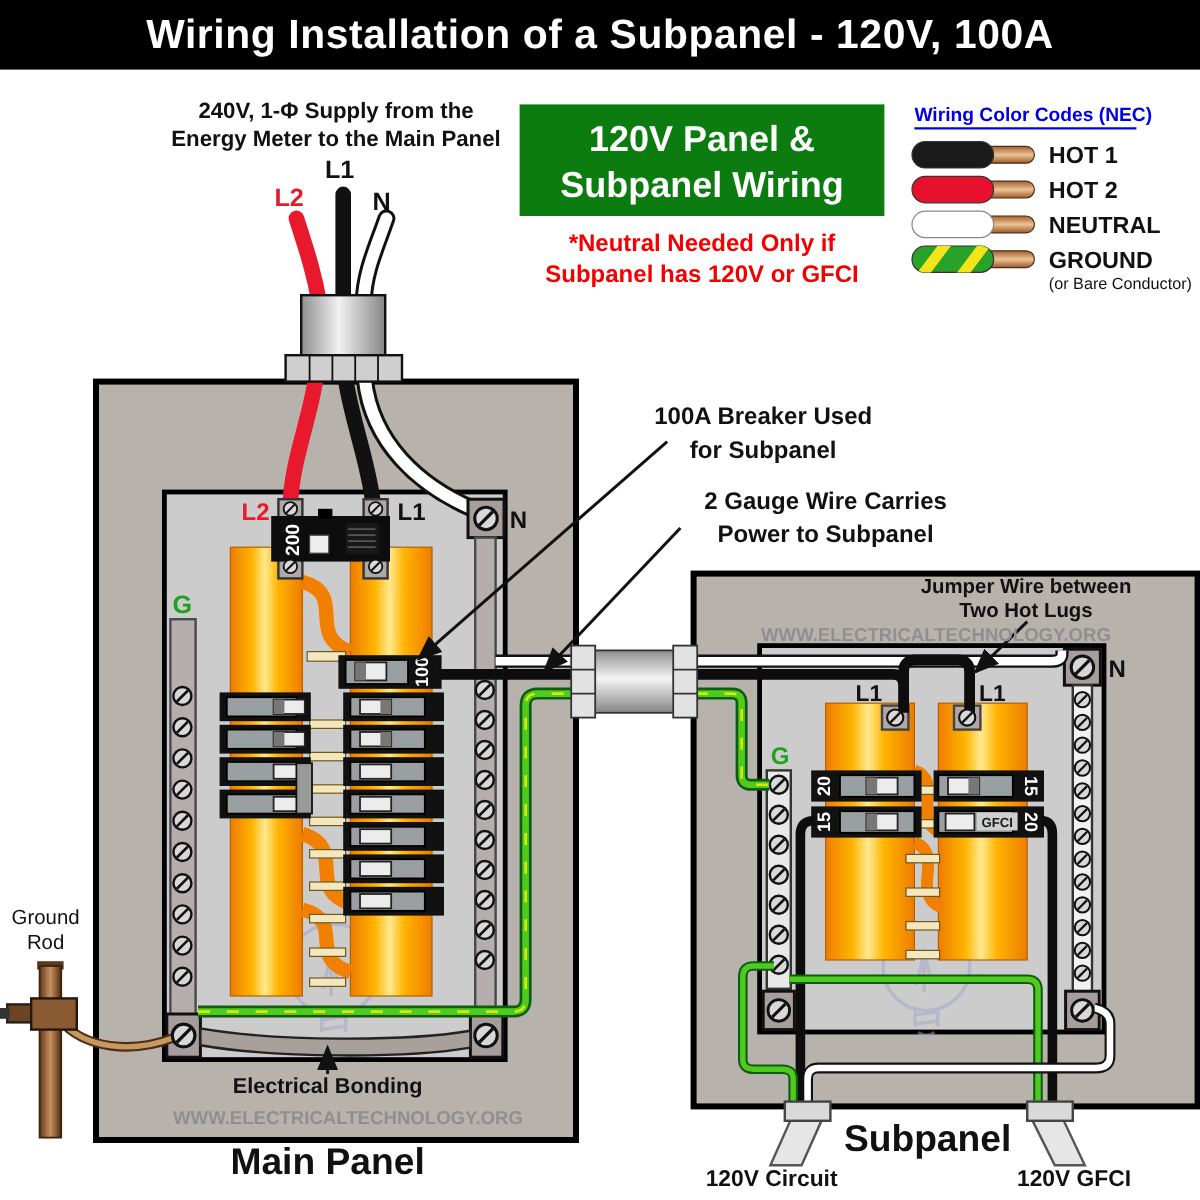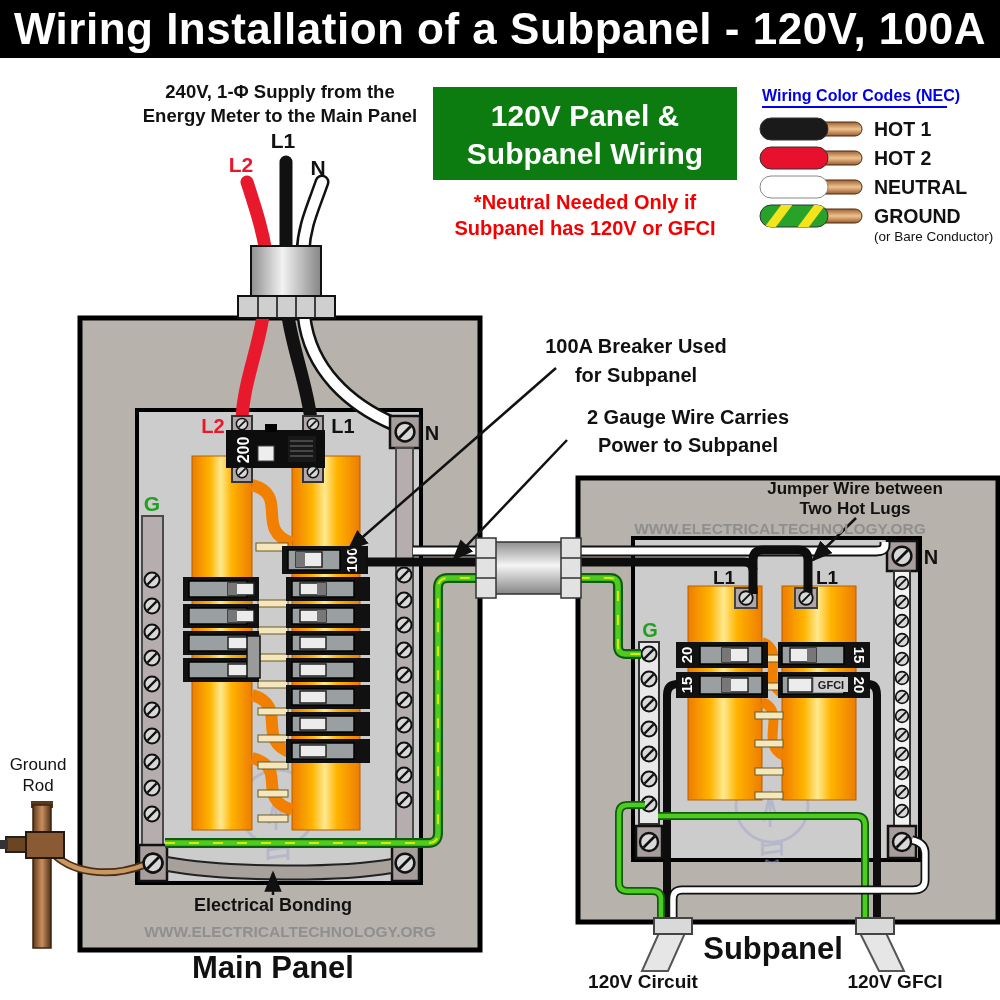--- a/index.html
+++ b/index.html
@@ -1,20 +1,20 @@
 <!DOCTYPE html>
 <html><head>
 <meta charset="utf-8">
 <style>
   html,body{margin:0;padding:0;background:#fff;}
   .stage{position:relative;width:1000px;height:1000px;background:#fff;
          font-family:"Liberation Sans",sans-serif;overflow:hidden;}
   .banner{position:absolute;left:0;top:0;width:1000px;height:58px;background:#000;
           display:flex;align-items:center;justify-content:center;}
-  .banner span{color:#fff;font-size:44px;font-weight:bold;letter-spacing:.5px;}
+  .banner span{color:#fff;font-size:34px;font-weight:bold;letter-spacing:.5px;}
   svg.diagram{position:absolute;left:0;top:0;}
   svg text{font-family:"Liberation Sans",sans-serif;}
 </style>
 </head>
 <body>
 
 <div class="stage">
 
   <div class="banner">
     <span>Wiring Installation of a Subpanel - 120V, 100A</span>

